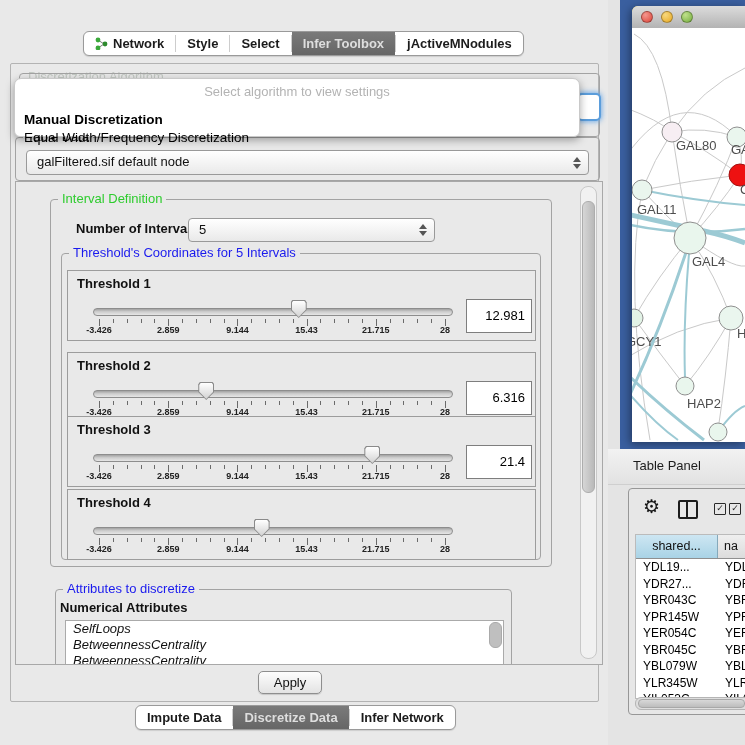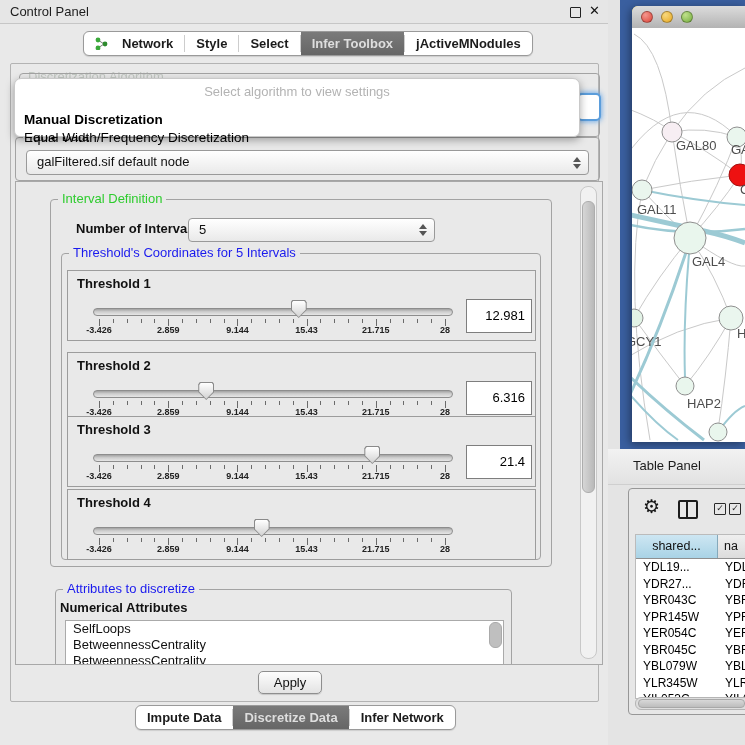--- a/index.html
+++ b/index.html
@@ -10,21 +10,21 @@
   #control-panel{position:absolute;left:0;top:0;width:608px;height:745px;background:#e9e9e9;
                  border-right:1px solid #bdbdbd;}
   .cp-titlebar{position:absolute;left:0;top:0;width:100%;height:23px;background:#e6e6e6;
                border-bottom:1px solid #c6c6c6;}
   .cp-title{position:absolute;left:10px;top:4px;font-size:13px;color:#1d1d1d;}
   .float-ico{position:absolute;right:27px;top:7px;width:9px;height:9px;border:1.6px solid #222;border-radius:1px;}
   .close-ico{position:absolute;right:8px;top:3px;font-size:13px;font-weight:bold;color:#111;}
   
   .seg-bar{position:absolute;display:inline-flex;height:23px;background:#fff;border:1px solid #9a9a9a;
            border-radius:6px;overflow:hidden;box-shadow:0 1px 1px rgba(0,0,0,.12);}
-  .seg{display:flex;align-items:center;gap:14px;padding:1px 11px;font-size:13px;font-weight:bold;color:#1b1b1b;white-space:nowrap;}
+  .seg{display:flex;align-items:center;gap:5px;padding:1px 11px;font-size:13px;font-weight:bold;color:#1b1b1b;white-space:nowrap;}
   .seg.sel{background:linear-gradient(#7a7a7a,#666);color:#dedede;}
   .seg-sep{width:1px;background:#cdcdcd;margin:3px 0;}
   
   .outer-panel{position:absolute;left:10px;top:63px;width:587px;height:637px;background:#e9e9e9;
                border:1px solid #b3b3b3;border-radius:2px;}
   
   .grp{position:absolute;border:1px solid #a3a3a3;border-radius:4px;}
   .grp-label{position:absolute;top:-9px;left:7px;background:#e9e9e9;padding:0 4px;font-size:13px;white-space:nowrap;}
   .lbl-green{color:#2ecc2e;}
   .lbl-blue{color:#1a1aee;}
@@ -60,21 +60,21 @@
              clip-path:polygon(10% 0,90% 0,100% 12%,100% 55%,50% 100%,0 55%,0 12%);background:#8a8a8a;}
   .thr-thumb::after{content:"";position:absolute;inset:1px;
              clip-path:polygon(10% 0,90% 0,100% 12%,100% 55%,50% 100%,0 55%,0 12%);
              background:linear-gradient(#ffffff,#d2d2d2);}
   .tick{position:absolute;top:48px;width:1px;background:#6a6a6a;}
   .tick-lbl{position:absolute;top:54px;transform:translateX(-50%);font-size:9px;font-weight:bold;color:#222;}
   .thr-value{position:absolute;left:398px;top:28px;width:58px;height:32px;background:#fff;border:1px solid #7e7e7e;
              font-size:13px;color:#000;text-align:right;line-height:32px;padding-right:6px;box-sizing:content-box;}
   
   #attr-list{position:absolute;left:9px;top:30px;width:437px;height:46px;background:#fff;border:1px solid #aaa;overflow:hidden;}
-  .attr-item{font-size:13px;color:#111;line-height:16px;padding-left:7px;white-space:nowrap;}
+  .attr-item{font-size:13px;color:#111;line-height:16px;padding-left:7px;white-space:nowrap;font-style:italic;}
   .attr-scroll{position:absolute;right:1px;top:1px;width:11px;height:24px;background:#bfbfbf;border-radius:6px;border:1px solid #aaa;}
   .bold-sub{font-size:13px;font-weight:bold;color:#111;position:absolute;}
   
   #apply-btn{position:absolute;left:247px;top:607px;width:62px;height:21px;border:1px solid #8e8e8e;border-radius:5px;
              background:linear-gradient(#fdfdfd,#e3e3e3);font-size:13px;color:#111;text-align:center;line-height:21px;
              box-shadow:0 1px 1px rgba(0,0,0,.15);}
   
   #right-col{position:absolute;left:608px;top:0;width:137px;height:745px;background:#e4e4e4;}
   #blue-region{position:absolute;left:12px;top:0;width:125px;height:449px;background:#3a5f9f;}
   #net-window{position:absolute;left:12px;top:6px;width:113px;height:436px;background:#fde047;
@@ -109,25 +109,20 @@
                  background:linear-gradient(#d8d8d8,#bdbdbd);border:1px solid #a8a8a8;}
   
   .net-tab-ico{display:inline-block;width:13px;height:13px;}
 </style>
 </head>
 <body>
 
 <div id="stage">
 
   <div id="control-panel">
-    <div class="cp-titlebar">
-      <span class="cp-title">Control Panel</span>
-      <span class="float-ico"></span>
-      <span class="close-ico">✕</span>
-    </div>
 
     <div id="top-tabs" class="seg-bar" style="left:83px;top:31px;">
         <div class="seg">
           <span class="net-tab-ico"><svg width="13" height="13">
               <line x1="3" y1="3" x2="9" y2="7" stroke="#7a7a7a"></line>
               <line x1="3" y1="11" x2="9" y2="7" stroke="#7a7a7a"></line>
               <circle cx="3" cy="3" r="2.4" fill="#3aa83a"></circle>
               <circle cx="3" cy="11" r="2.4" fill="#3aa83a"></circle>
               <circle cx="10" cy="7" r="2.4" fill="#2d8a2d"></circle>
             </svg></span>

